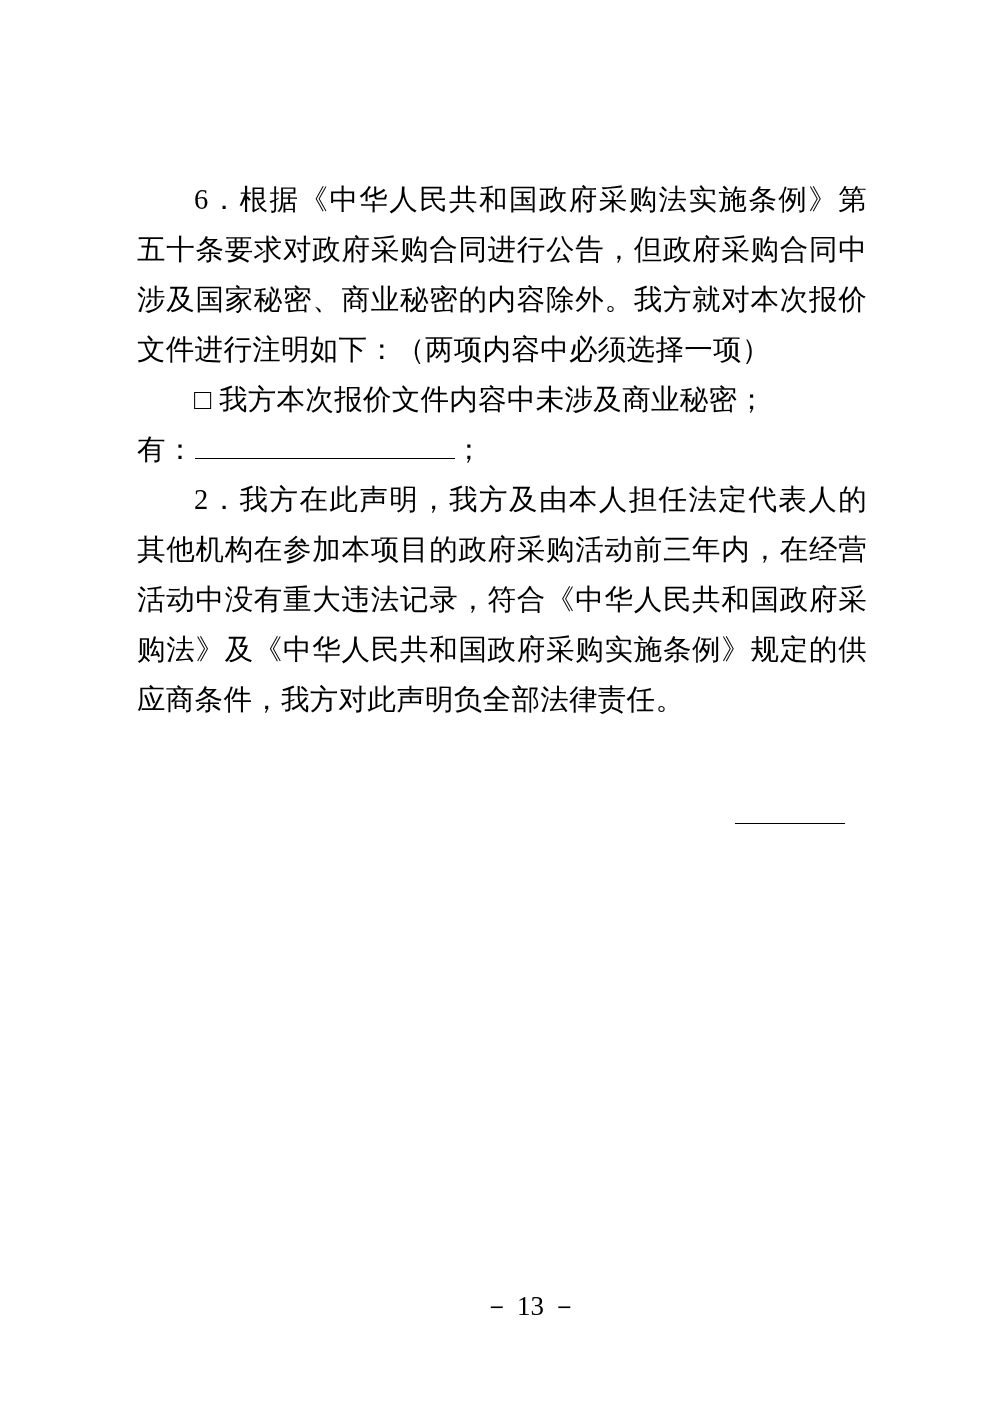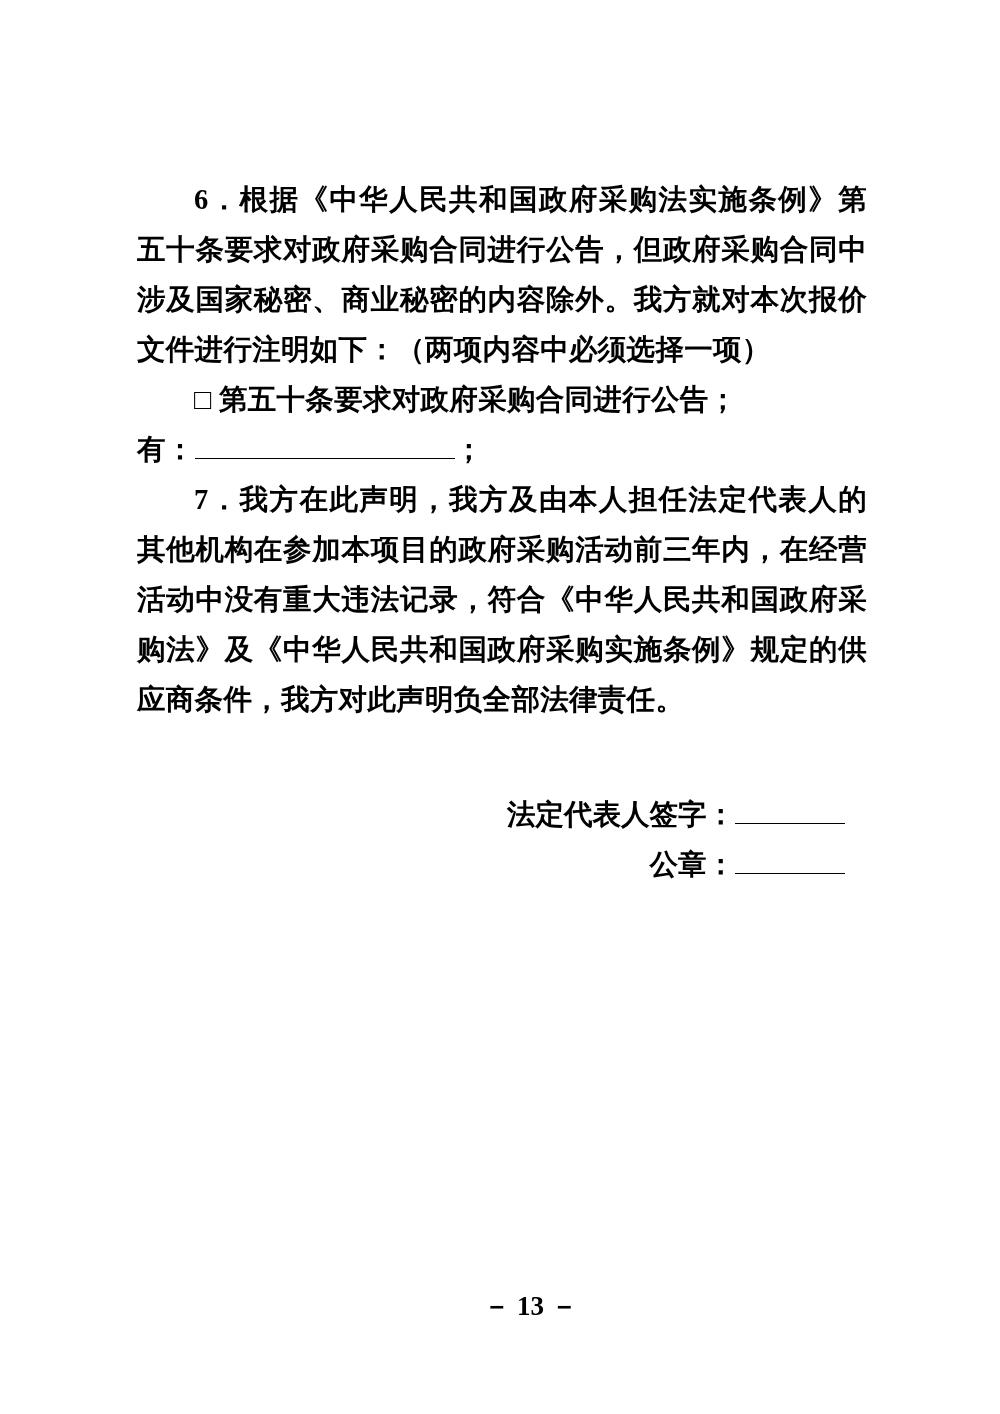--- a/index.html
+++ b/index.html
@@ -15,21 +15,20 @@
     color: #000000;
     overflow: hidden;
   }
   .page {
     position: absolute;
     left: 0;
     top: 0;
     width: 1000px;
     height: 1130px;
     background: #ffffff;
-    font-weight: bold;
   }
   .content {
     position: absolute;
     left: 137px;
     top: 175px;
     width: 730px;
   }
   .para {
     font-size: 28.5px;
     line-height: 50px;
@@ -82,35 +81,32 @@
 </style>
 </head>
 <body>
 
 <div class="page">
 
   <div class="content">
 
     <p class="para indent2">6．根据《中华人民共和国政府采购法实施条例》第五十条要求对政府采购合同进行公告，但政府采购合同中涉及国家秘密、商业秘密的内容除外。我方就对本次报价文件进行注明如下：（两项内容中必须选择一项）</p>
 
-    <p class="para indent2">□ 第五十条要求对政府采购合同进行公告；</p>
+    <p class="para indent2">□ 我方本次报价文件内容中未涉及商业秘密；</p>
 
 
     <p class="para"><span>有：</span><span class="blank-line w-long"></span><span>；</span></p>
 
-    <p class="para indent2">7．我方在此声明，我方及由本人担任法定代表人的其他机构在参加本项目的政府采购活动前三年内，在经营活动中没有重大违法记录，符合《中华人民共和国政府采购法》及《中华人民共和国政府采购实施条例》规定的供应商条件，我方对此声明负全部法律责任。</p>
+    <p class="para indent2">2．我方在此声明，我方及由本人担任法定代表人的其他机构在参加本项目的政府采购活动前三年内，在经营活动中没有重大违法记录，符合《中华人民共和国政府采购法》及《中华人民共和国政府采购实施条例》规定的供应商条件，我方对此声明负全部法律责任。</p>
 
   </div>
 
   <div class="sign-block">
     <div class="sign-row">
-      <span>法定代表人签字：</span><span class="blank-line w-sign"></span>
-    </div>
-    <div class="sign-row">
-      <span>公章：</span><span class="blank-line w-sign"></span>
+      <span class="blank-line w-sign"></span>
     </div>
   </div>
 
   <div class="footer">
     <span>－ 13 －</span>
   </div>
 
 </div>
 
 </body></html>

